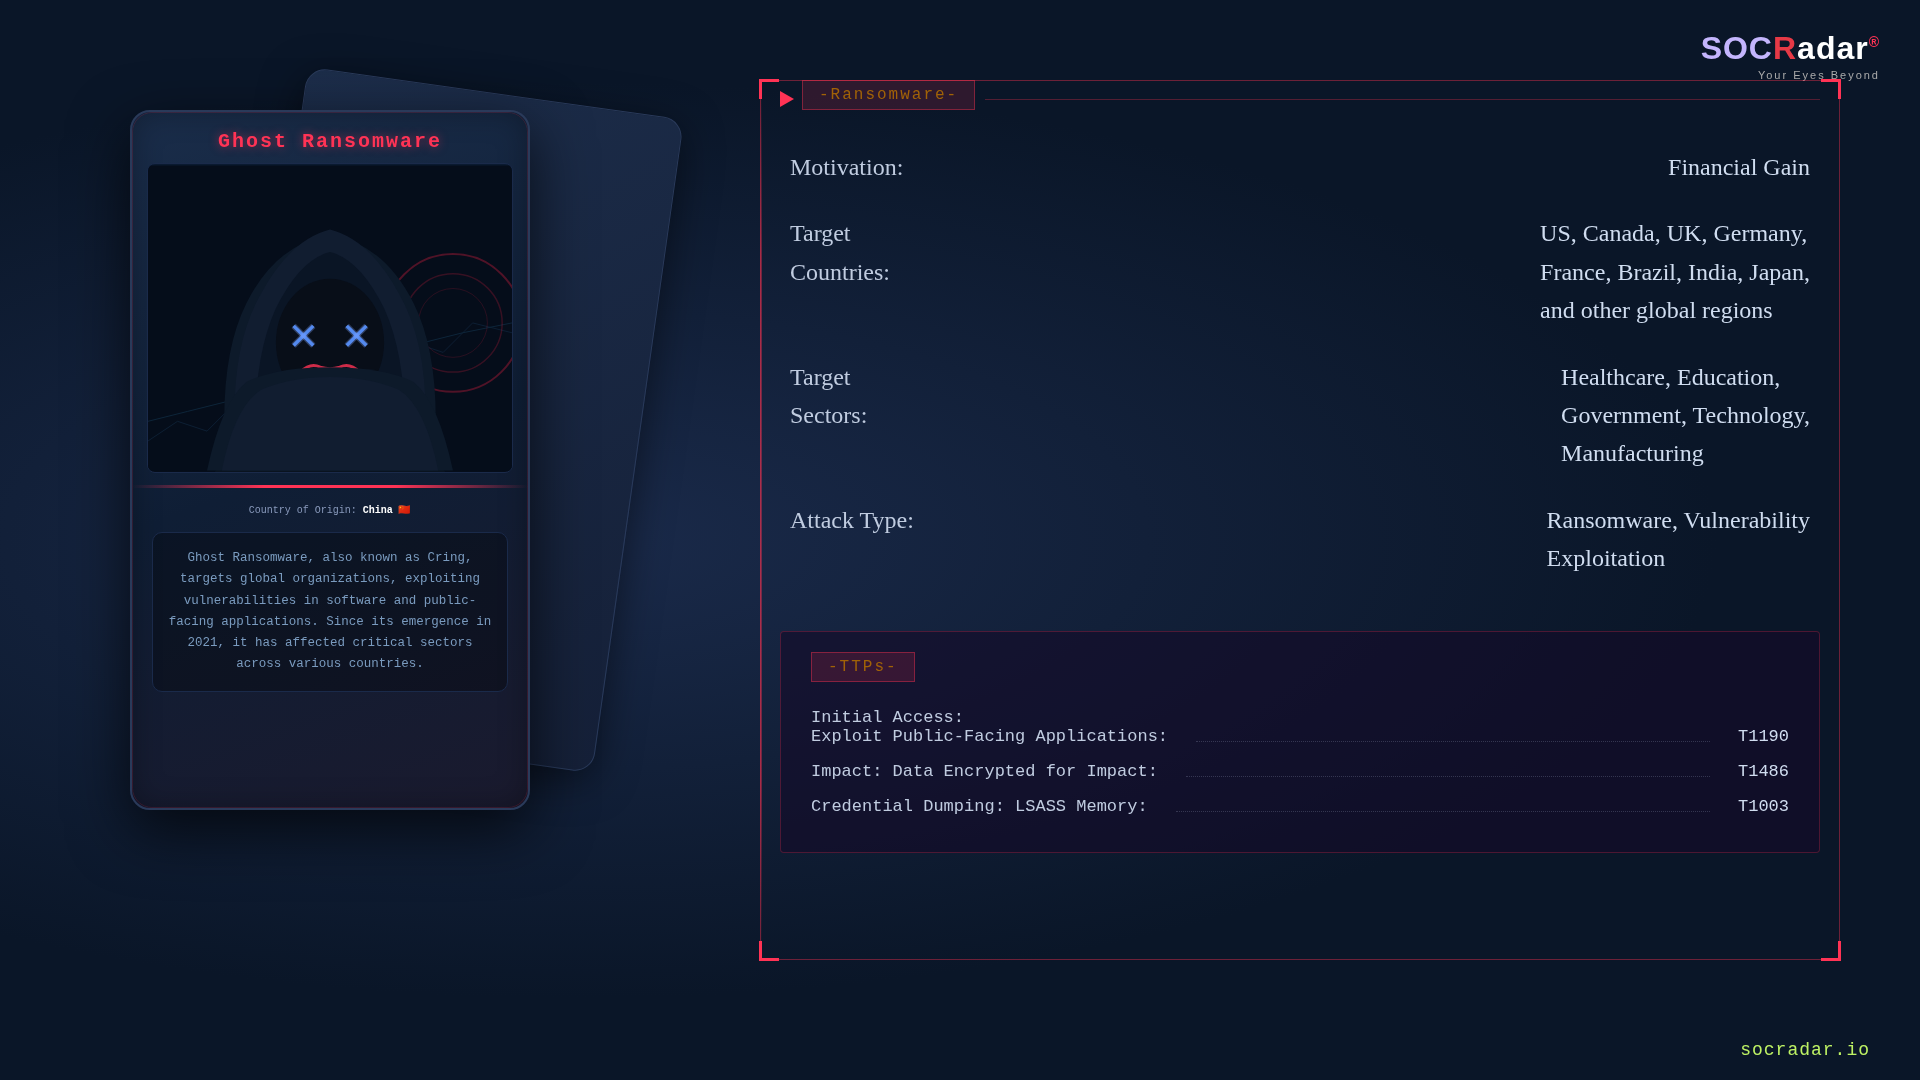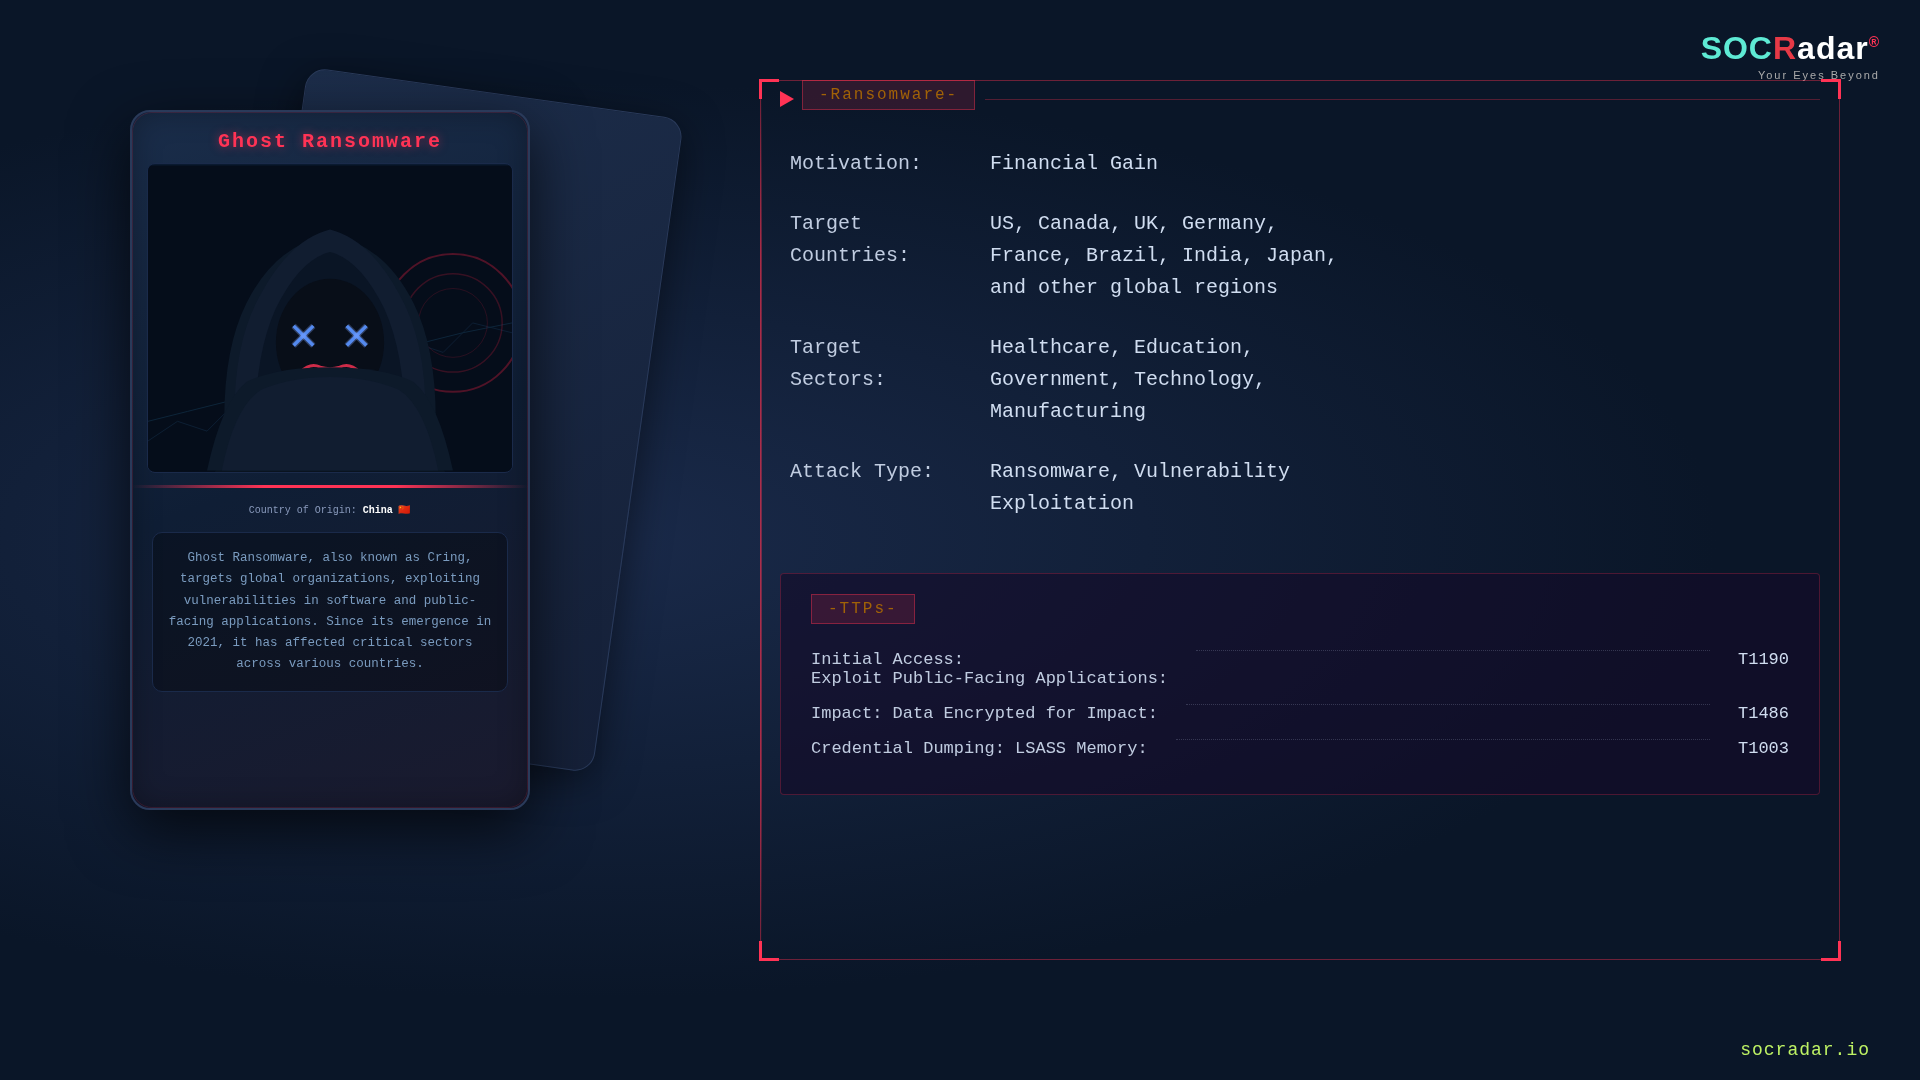--- a/index.html
+++ b/index.html
@@ -30,21 +30,21 @@
       flex-direction: column;
       align-items: flex-end;
     }
     .logo-text {
       font-family: 'Arial', sans-serif;
       font-size: 32px;
       font-weight: 900;
       color: white;
       letter-spacing: 1px;
     }
-    .logo-text span.soc { color: #5eead4; }
+    .logo-text span.soc { color: #c4b5fd; }
     .logo-text span.radar { color: white; }
     .logo-text span.r-red { color: #e63946; }
     .logo-subtitle {
       font-family: 'Arial', sans-serif;
       font-size: 11px;
       color: #aaa;
       letter-spacing: 2px;
       margin-top: 2px;
     }
 
@@ -231,23 +231,24 @@
     }
 
     
     .info-content {
       padding: 10px 30px;
     }
 
     .info-row {
       display: flex;
       margin-bottom: 28px;
-      font-family: Liberation Mono, monospace;
-      font-size: 20px;
+      font-family: Liberation Serif, serif;
+      font-size: 24px;
       line-height: 1.6;
+      justify-content: space-between;
     }
 
     .info-label {
       color: #c0cce0;
       min-width: 200px;
       flex-shrink: 0;
     }
 
     .info-value {
       color: #d0ddf0;
@@ -265,21 +266,21 @@
     .ttps-header {
       margin-bottom: 18px;
     }
 
     .ttp-row {
       font-family: 'Courier New', monospace;
       font-size: 17px;
       color: #c0cce0;
       margin-bottom: 16px;
       display: flex;
-      align-items: flex-start;
+      align-items: flex-end;
       gap: 20px;
     }
 
     .ttp-row .ttp-label {
       color: #c0cce0;
     }
 
     .ttp-code {
       color: #d0ddf0;
       margin-left: auto;

